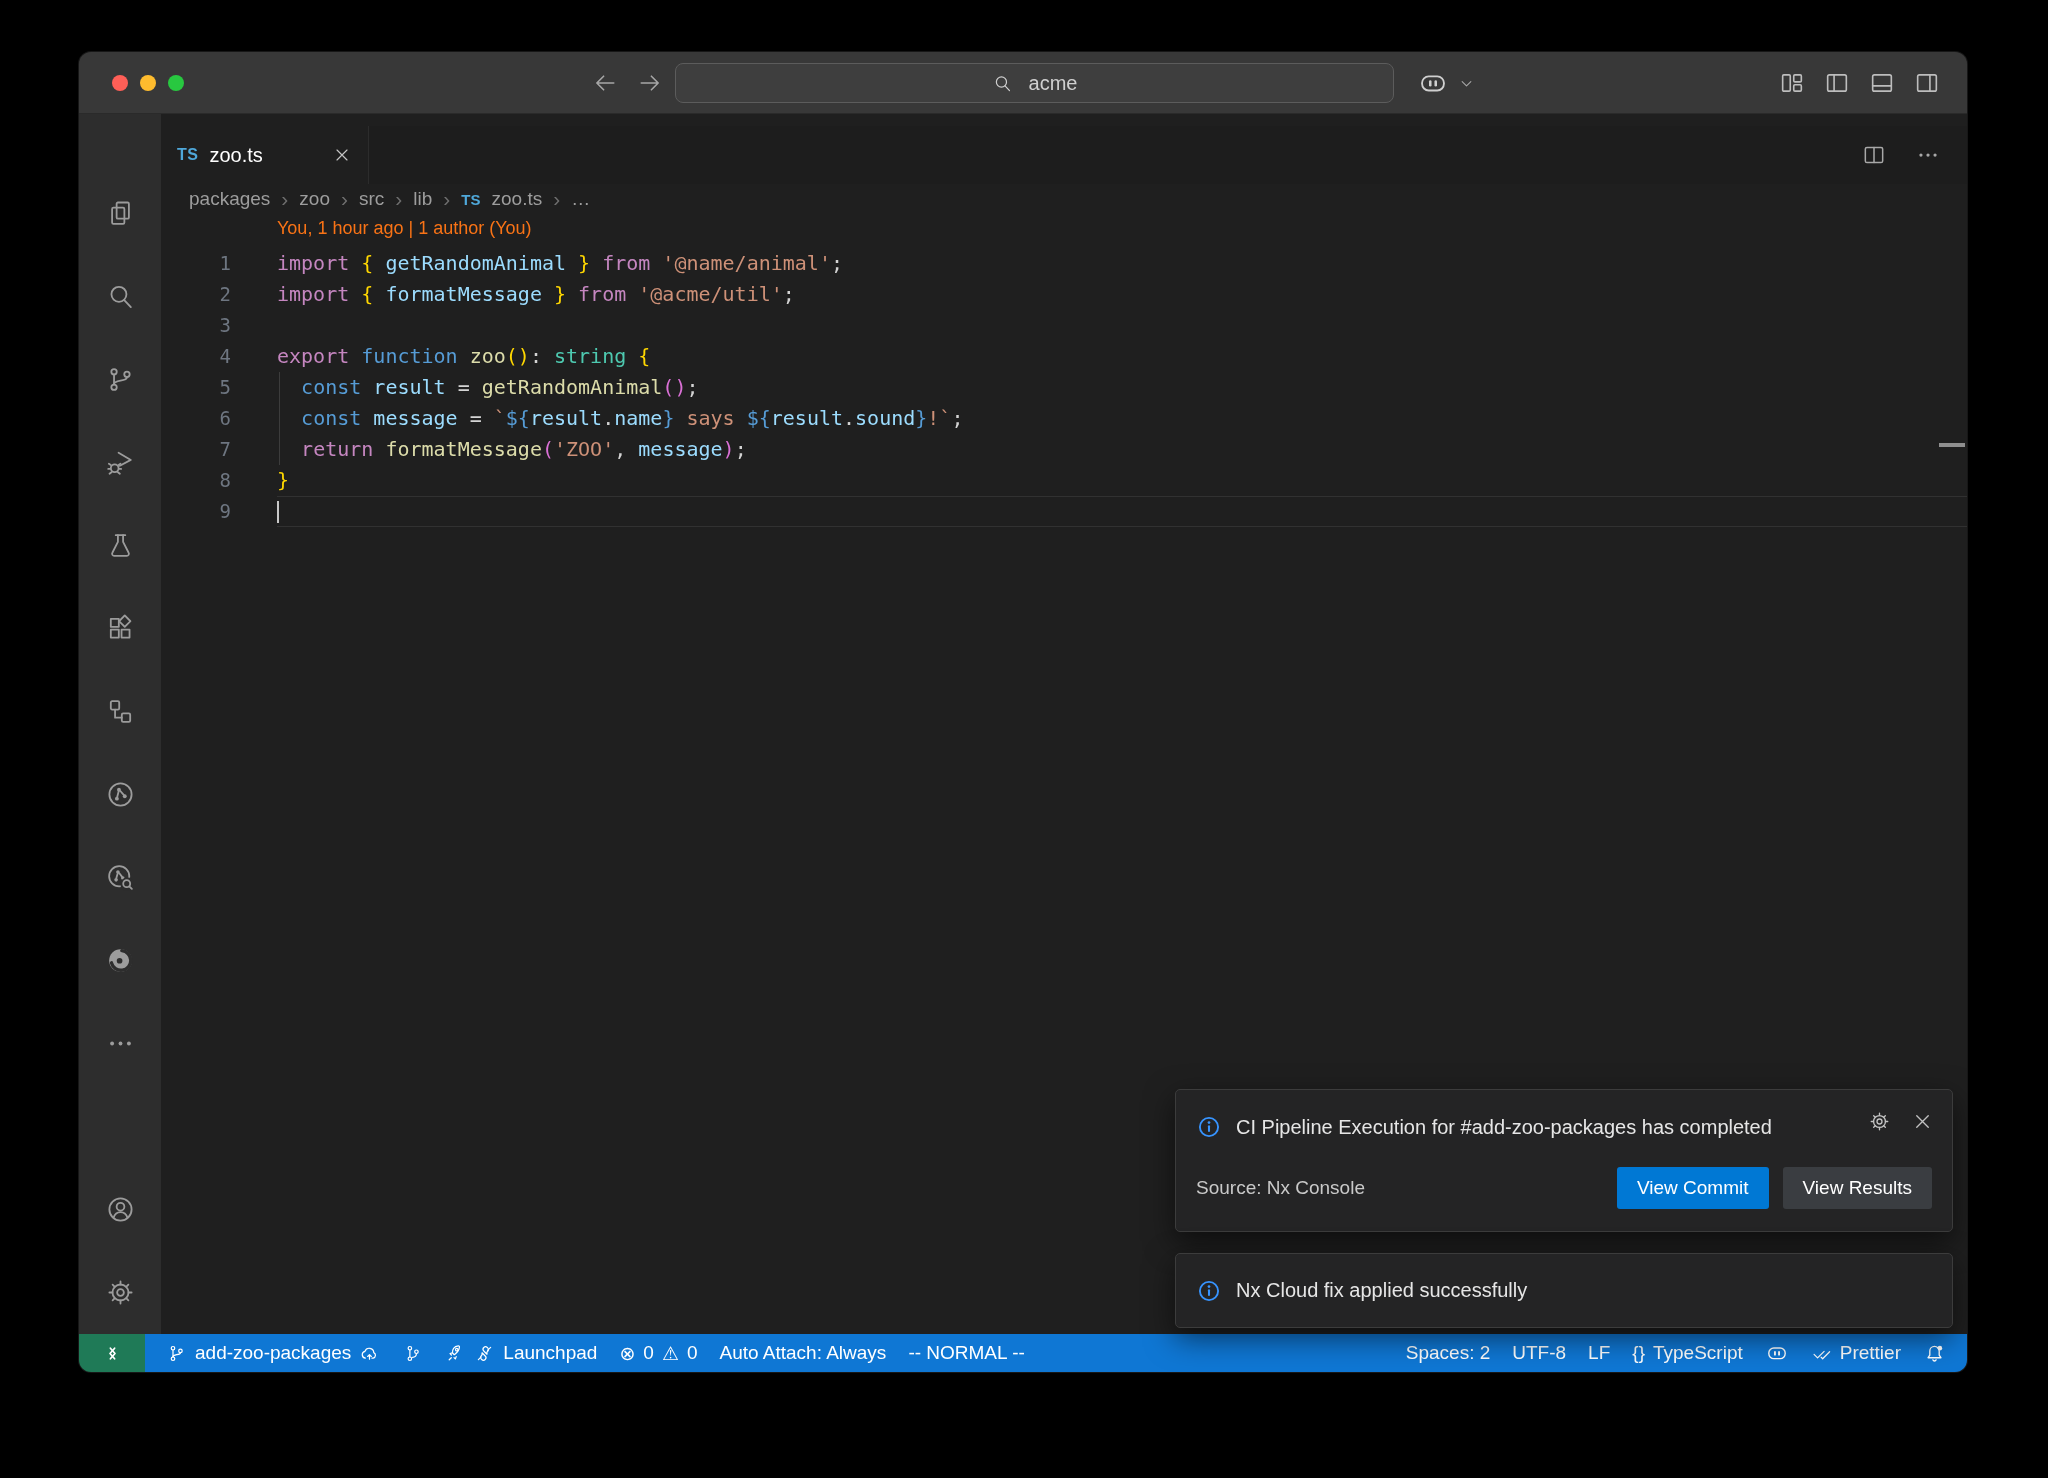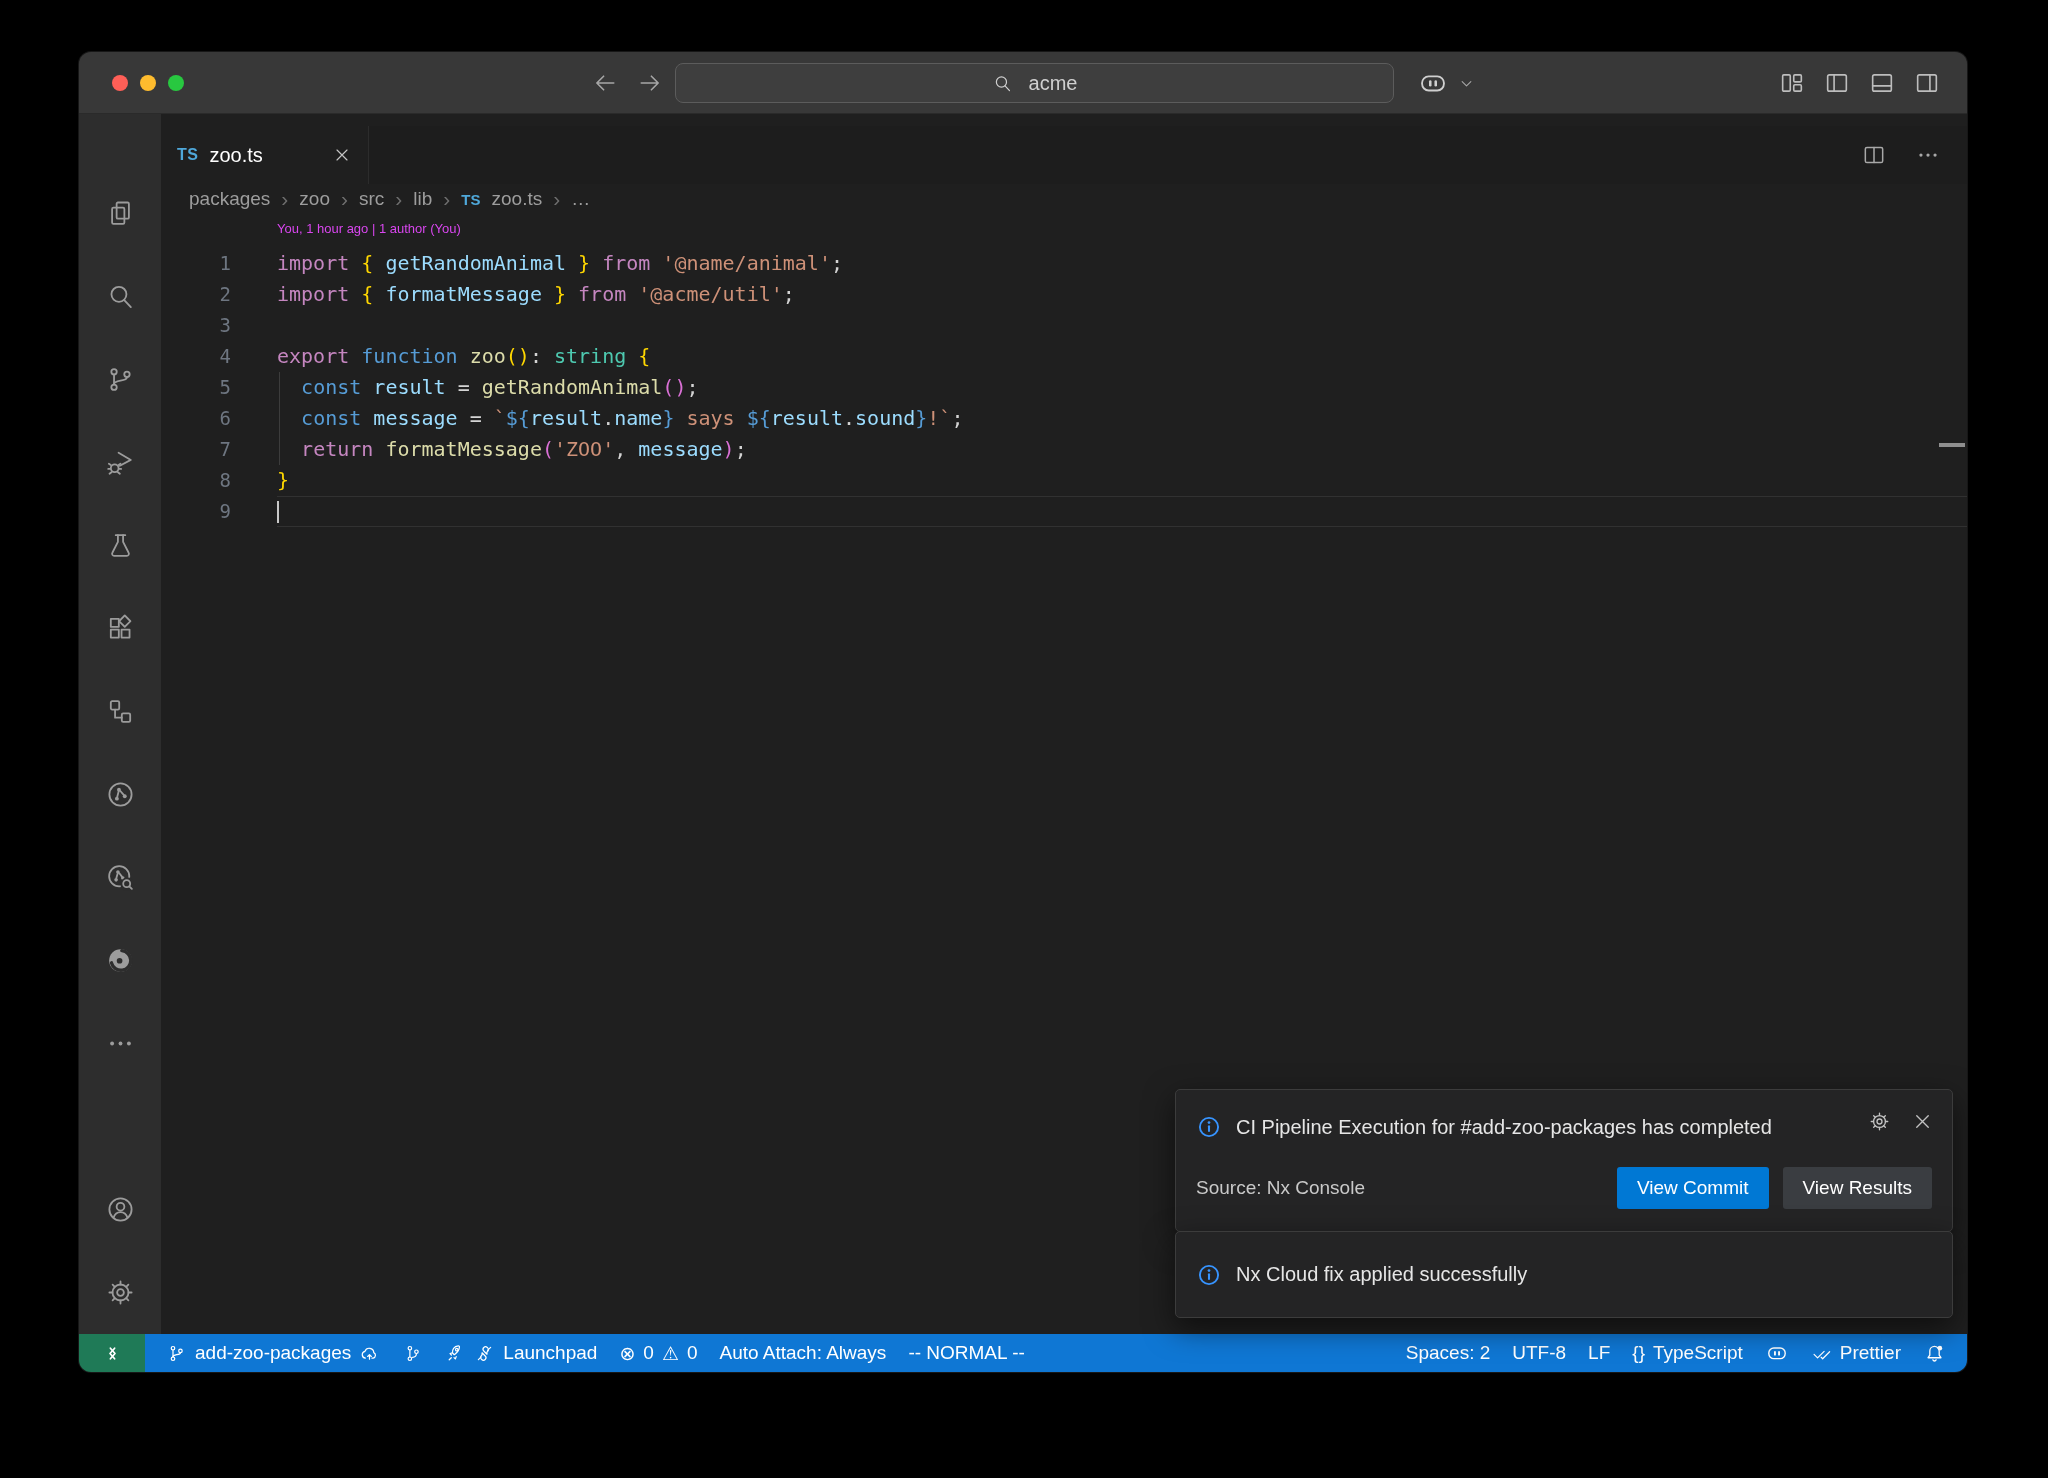--- a/index.html
+++ b/index.html
@@ -44,39 +44,39 @@
   .tab-close { margin-left:auto; width:20px; height:20px; color:#c5c5c5; }
   .editor-actions { margin-left:auto; display:flex; align-items:center; gap:28px; padding-right:26px; color:#a8a8a8; }
   .editor-actions .ic { width:26px; height:26px; }
 
   .breadcrumbs { height:30px; flex:none; display:flex; align-items:center; gap:11px;
     padding-left:28px; color:#9d9d9d; font-size:19px; }
   .bc-sep { color:#6f6f6f; font-size:21px; }
   .bc-ts { color:#4fa8da; font-weight:700; font-size:15px; }
 
   .blame-row { height:28px; flex:none; display:flex; align-items:center; padding-left:116px;
-    color:#d946ef; font-size:13px; }
+    color:#f97316; font-size:18px; }
 
   .code-area { position:relative; flex:1; font-family:"DejaVu Sans Mono", monospace; font-size:20px; padding-top:6px; }
   .code-line { display:flex; height:31px; align-items:stretch; }
   .ln { width:70px; flex:none; text-align:right; color:#6e7681; line-height:31px; font-size:19px; }
   .lc { flex:1; margin-left:46px; line-height:31px; white-space:pre; }
   .code-line.current .lc { border-top:1px solid #313131; border-bottom:1px solid #313131; }
   .cursor { display:inline-block; width:2px; height:22px; background:#c8c8c8; vertical-align:-4px; }
   .indent-guide { position:absolute; left:118px; top:130px; height:93px; border-left:1px solid #3c3c3c; }
   .ruler-mark { position:absolute; right:2px; top:317px; width:26px; height:4px; background:#8f8f8f; }
 
   .tk-kw1{color:#C586C0} .tk-kw2{color:#569CD6} .tk-var{color:#9CDCFE} .tk-fn{color:#DCDCAA}
   .tk-type{color:#4EC9B0} .tk-str{color:#CE9178} .tk-b1{color:#FFD700} .tk-b2{color:#DA70D6} .tk-pun{color:#d4d4d4}
 
   
   .toast { position:absolute; right:14px; width:778px; background:#242425;
     border:1px solid #3c3c3c; border-radius:5px; box-shadow:0 10px 30px rgba(0,0,0,.55); z-index:5; }
   .toast-1 { bottom:140px; padding:22px 20px 22px 20px; }
-  .toast-2 { bottom:54px; padding:27px 20px; display:flex; align-items:center; gap:14px; }
+  .toast-2 { bottom:44px; padding:21px 20px; display:flex; align-items:center; gap:14px; }
   .toast-head { display:flex; gap:14px; padding-right:110px; }
   .info-ic { width:26px; height:26px; flex:none; color:#3794ff; margin-top:2px; }
   .toast-title { color:#e6e6e6; font-size:20px; line-height:1.55; }
   .toast-tools { position:absolute; right:18px; top:20px; display:flex; gap:20px; color:#c2c2c2; }
   .toast-tools .ic { width:23px; height:23px; }
   .toast-foot { display:flex; align-items:center; margin-top:24px; }
   .toast-src { color:#c9c9c9; font-size:19px; }
   .toast-btns { margin-left:auto; display:flex; gap:14px; }
   .btn { font-size:19px; padding:10px 20px; border-radius:3px; color:#fff; border:none; font-family:inherit; }
   .btn-primary { background:#0078d4; }

